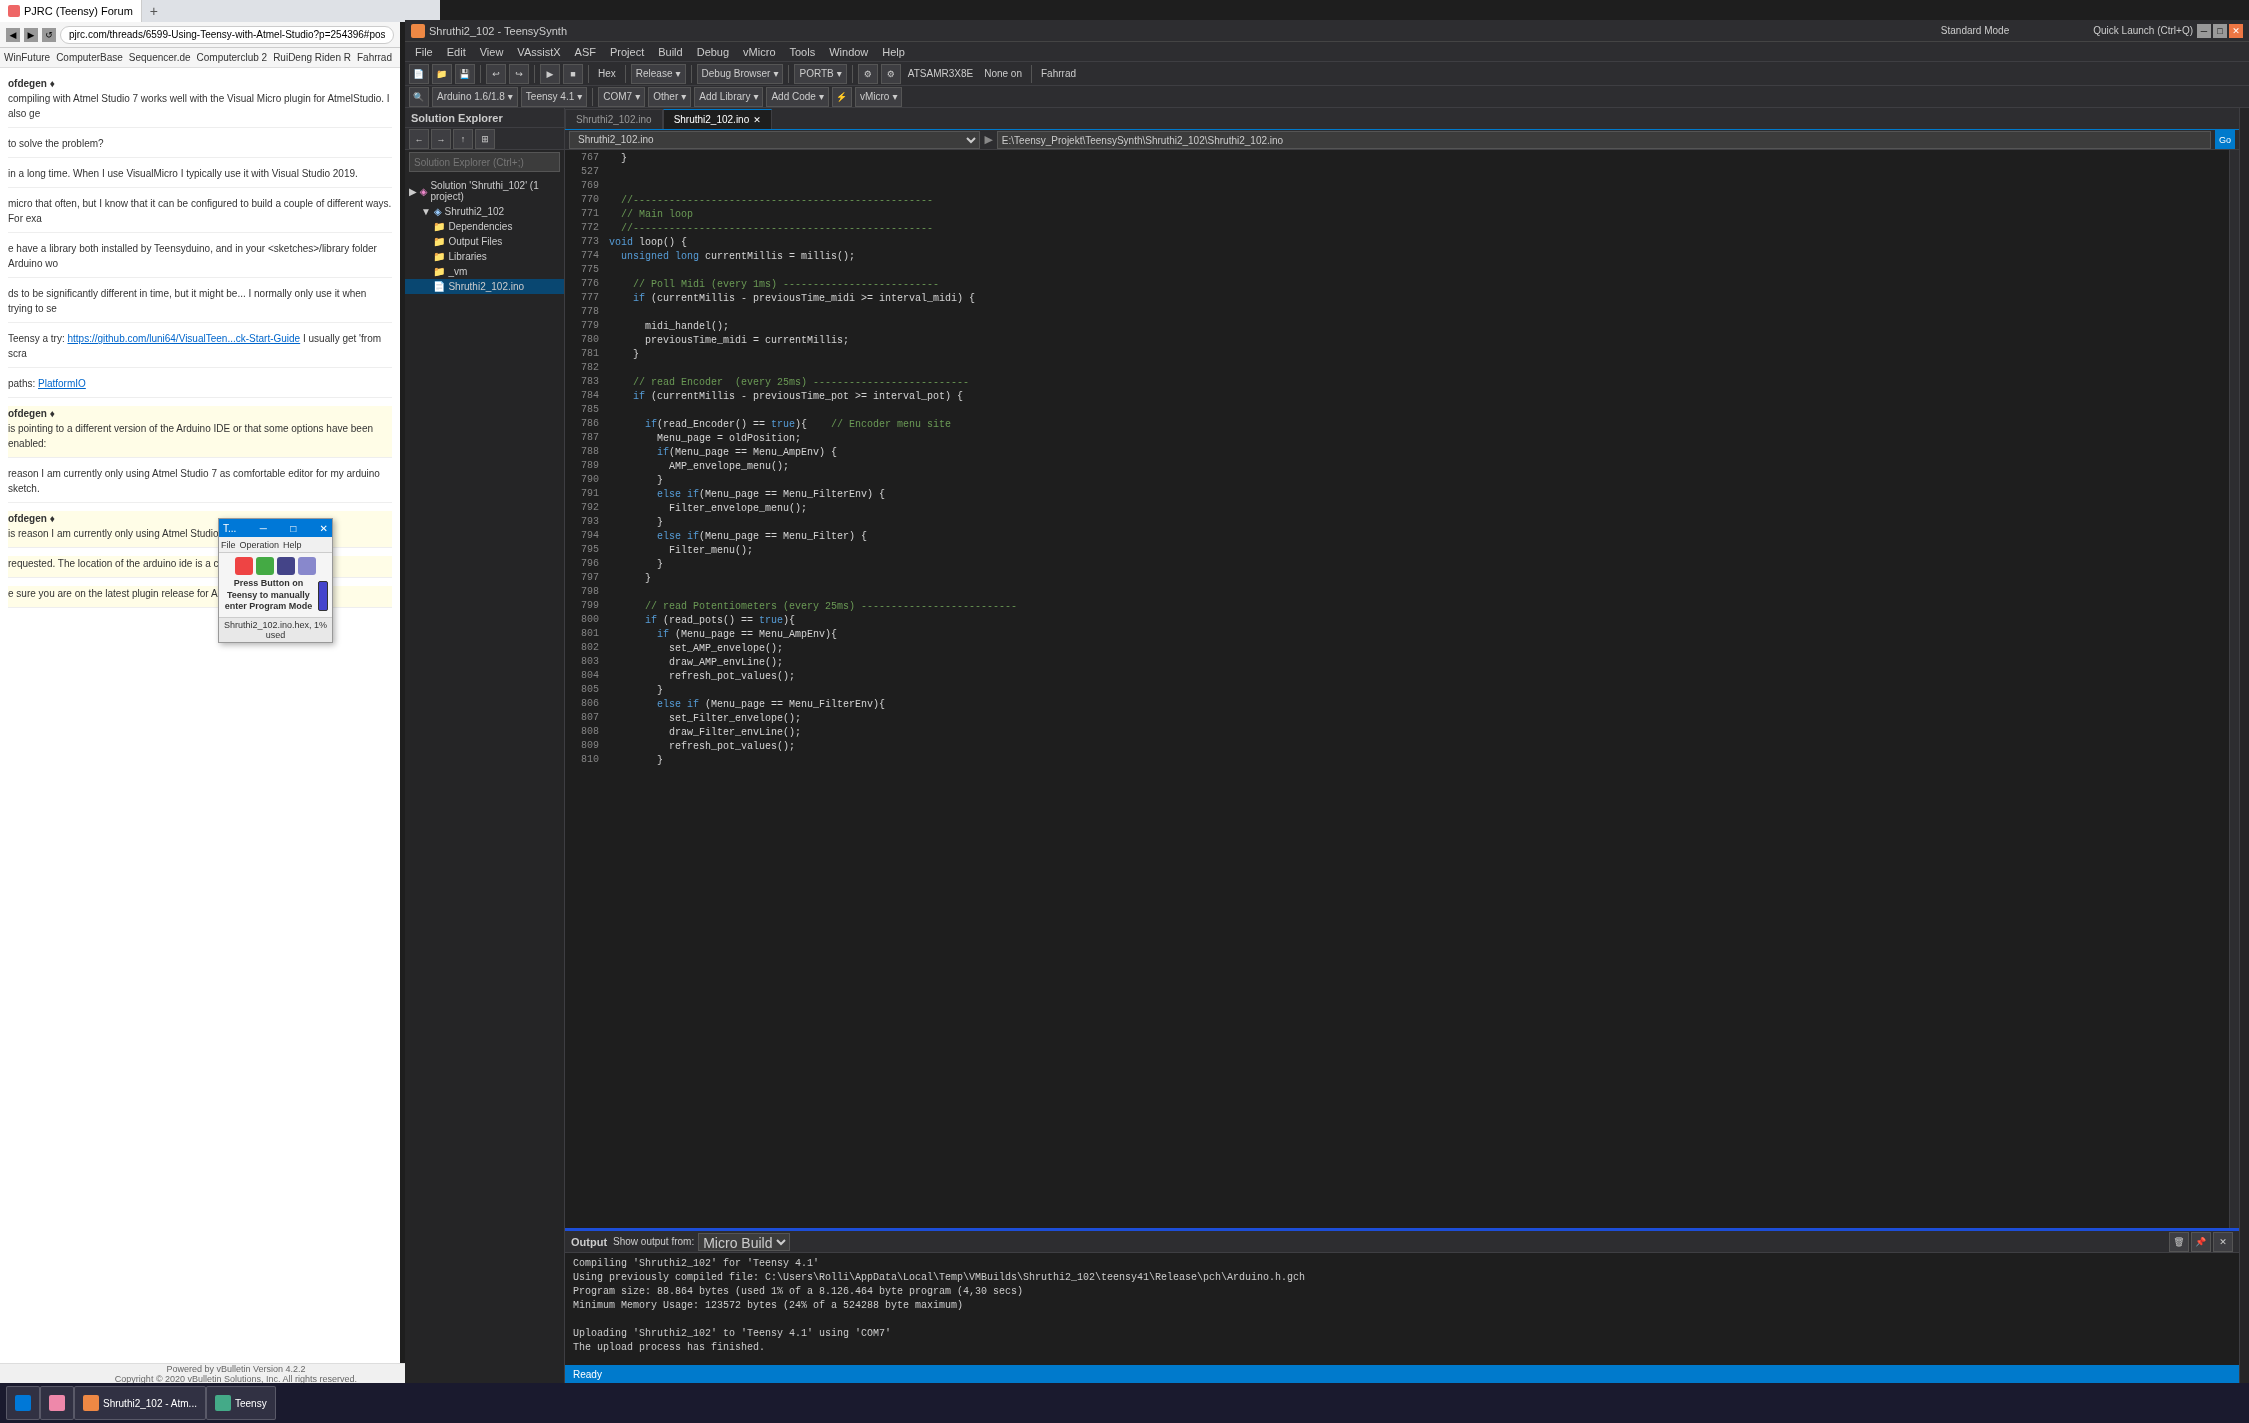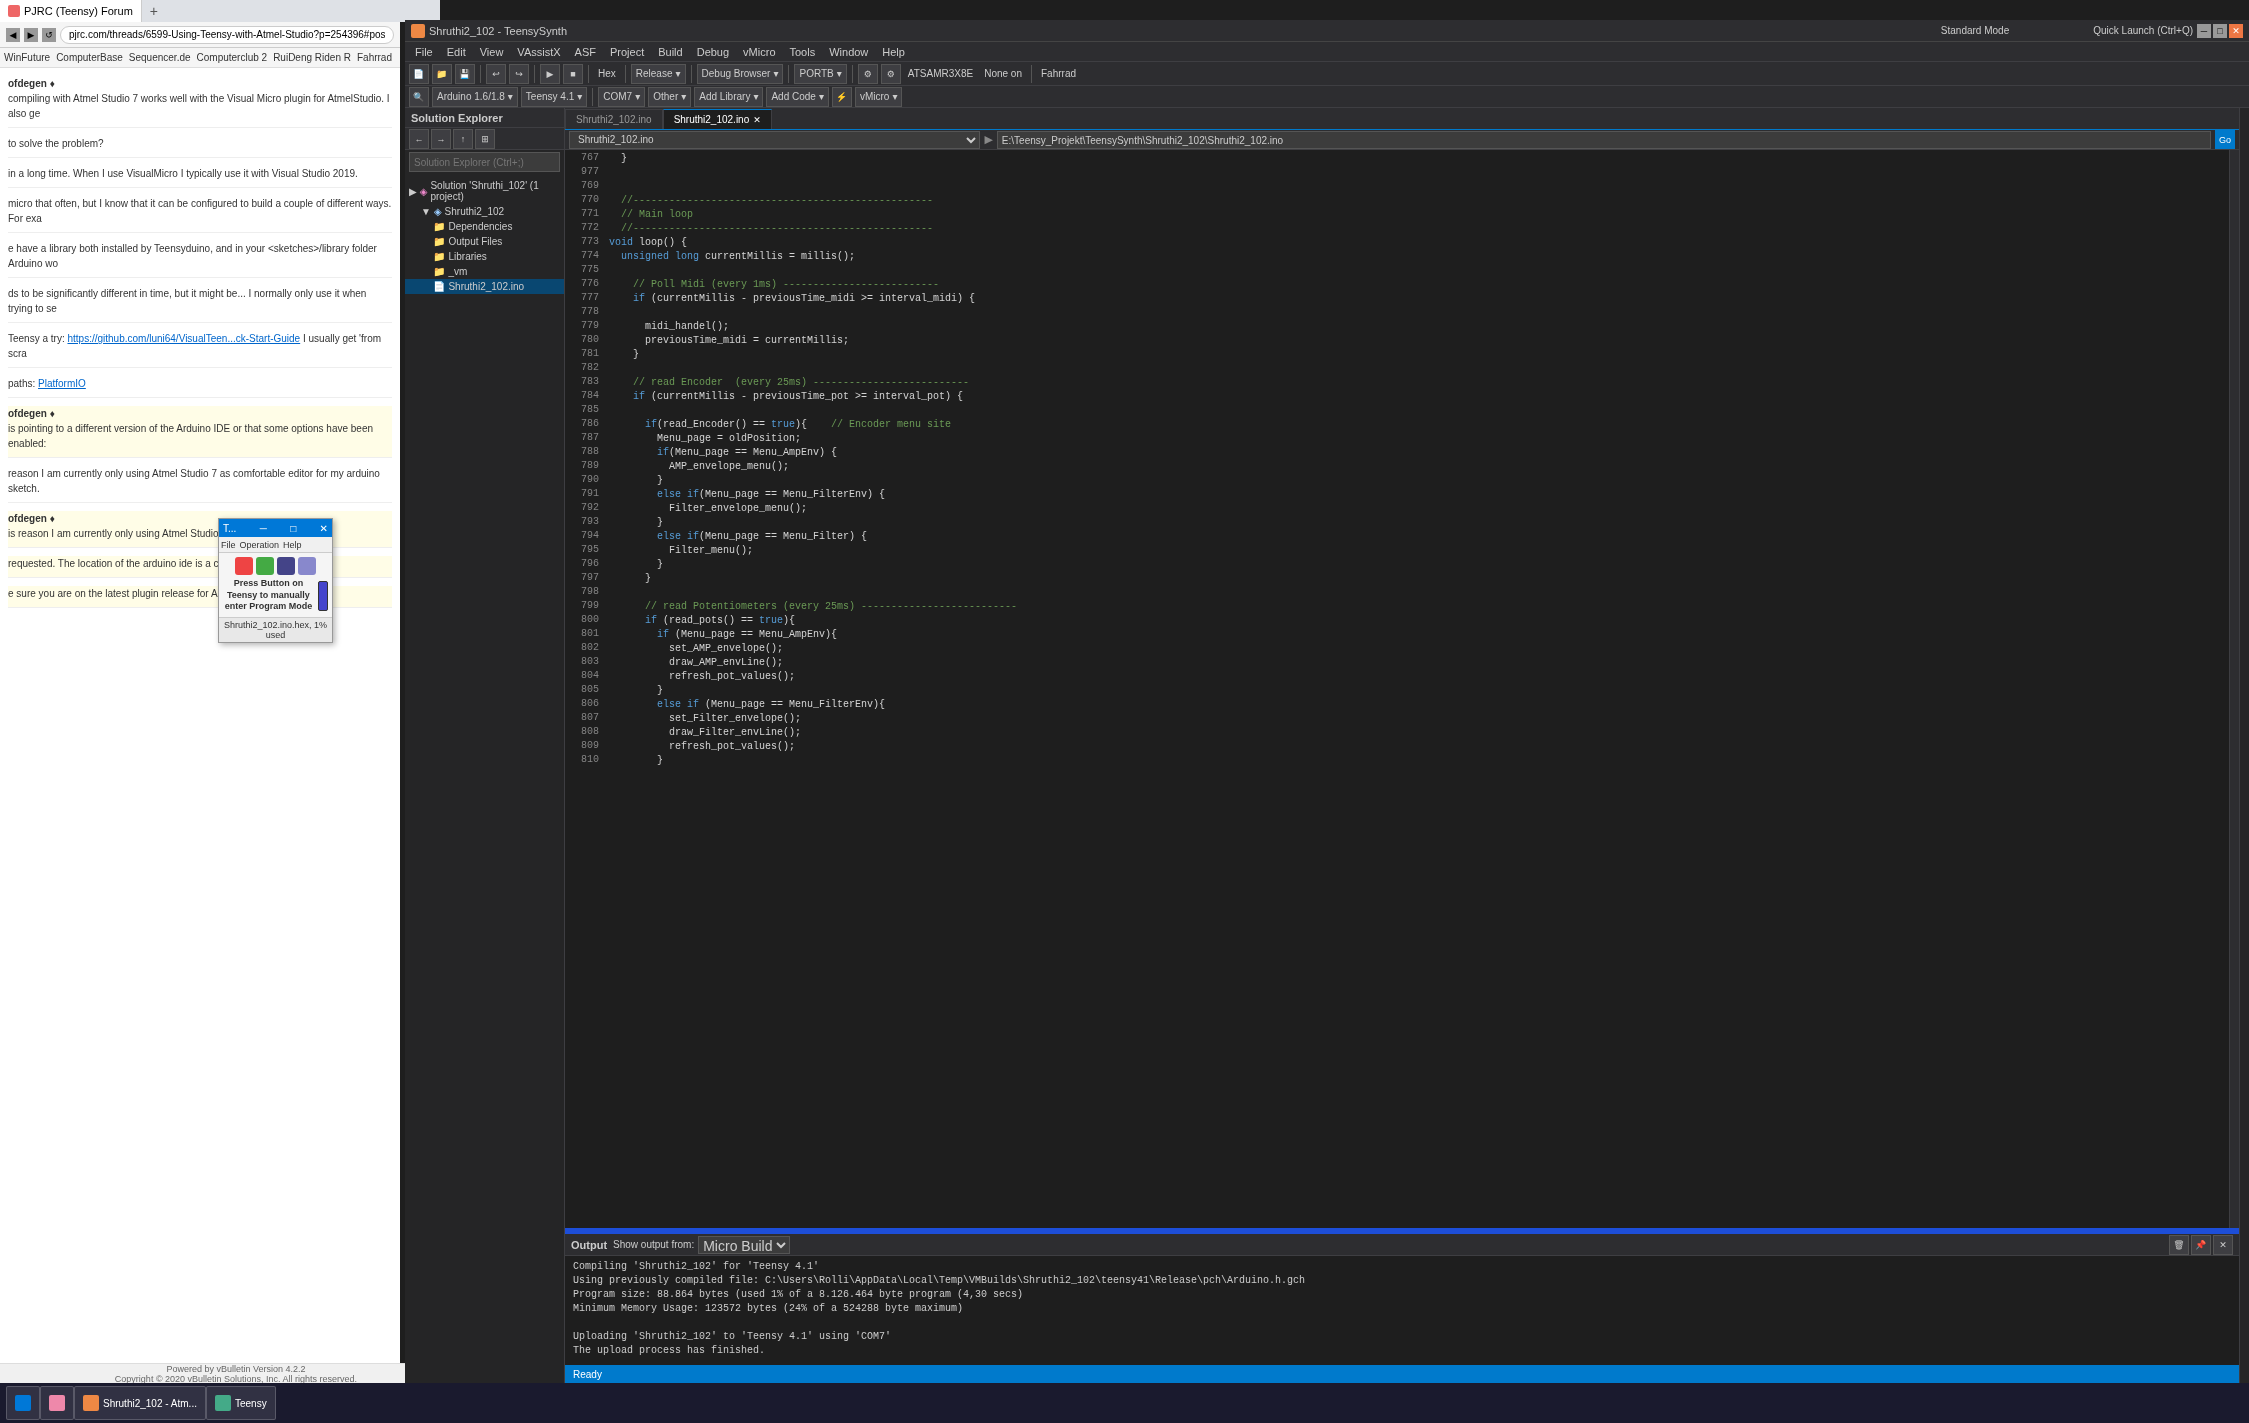--- a/index.html
+++ b/index.html
@@ -159,21 +159,21 @@
       padding: 2px 4px; white-space: pre; line-height: 14px;
     }
     .code-keyword { color: #569cd6; }
     .code-comment { color: #6a9955; }
     .scrollbar-v {
       width: 10px; background: #2d2d30; border-left: 1px solid #3e3e42;
     }
 
     
     .output-panel {
-      height: 155px; background: #1e1e1e; border-top: 6px solid #1d4ed8;
+      height: 155px; background: #1e1e1e; border-top: 3px solid #1d4ed8;
       display: flex; flex-direction: column;
     }
     .output-header {
       height: 22px; background: #2d2d30; display: flex; align-items: center;
       padding: 0 6px; border-bottom: 1px solid #3e3e42; gap: 6px;
     }
     .output-title { color: #ccc; font-size: 11px; font-weight: bold; }
     .output-toolbar { display: flex; gap: 2px; margin-left: auto; }
     .output-show { display: flex; align-items: center; gap: 4px; font-size: 10px; color: #ccc; }
     .output-dropdown { height: 18px; background: #3c3c3c; border: 1px solid #555; color: #ccc; font-size: 14px; }
@@ -477,21 +477,21 @@
       <div class="editor-location-bar">
         <select class="location-dropdown"><option>Shruthi2_102.ino</option></select>
         <span style="color:#888;">▶</span>
         <span class="location-dropdown" style="display:inline-block; padding:0 4px; height:18px; line-height:18px; background:#3c3c3c; border:1px solid #555; color:#ccc; font-size:10px; flex:3;">E:\Teensy_Projekt\TeensySynth\Shruthi2_102\Shruthi2_102.ino</span>
         <button class="toolbar-btn" style="background:#007acc; color:#fff; border-color:#007acc;">Go</button>
       </div>
 
       <div class="code-editor">
         <div class="line-numbers" id="line-numbers">
             <span class="line-number">767</span>
-            <span class="line-number">977</span>
+            <span class="line-number">527</span>
             <span class="line-number">769</span>
             <span class="line-number">770</span>
             <span class="line-number">771</span>
             <span class="line-number">772</span>
             <span class="line-number">773</span>
             <span class="line-number">774</span>
             <span class="line-number">775</span>
             <span class="line-number">776</span>
             <span class="line-number">777</span>
             <span class="line-number">778</span>

